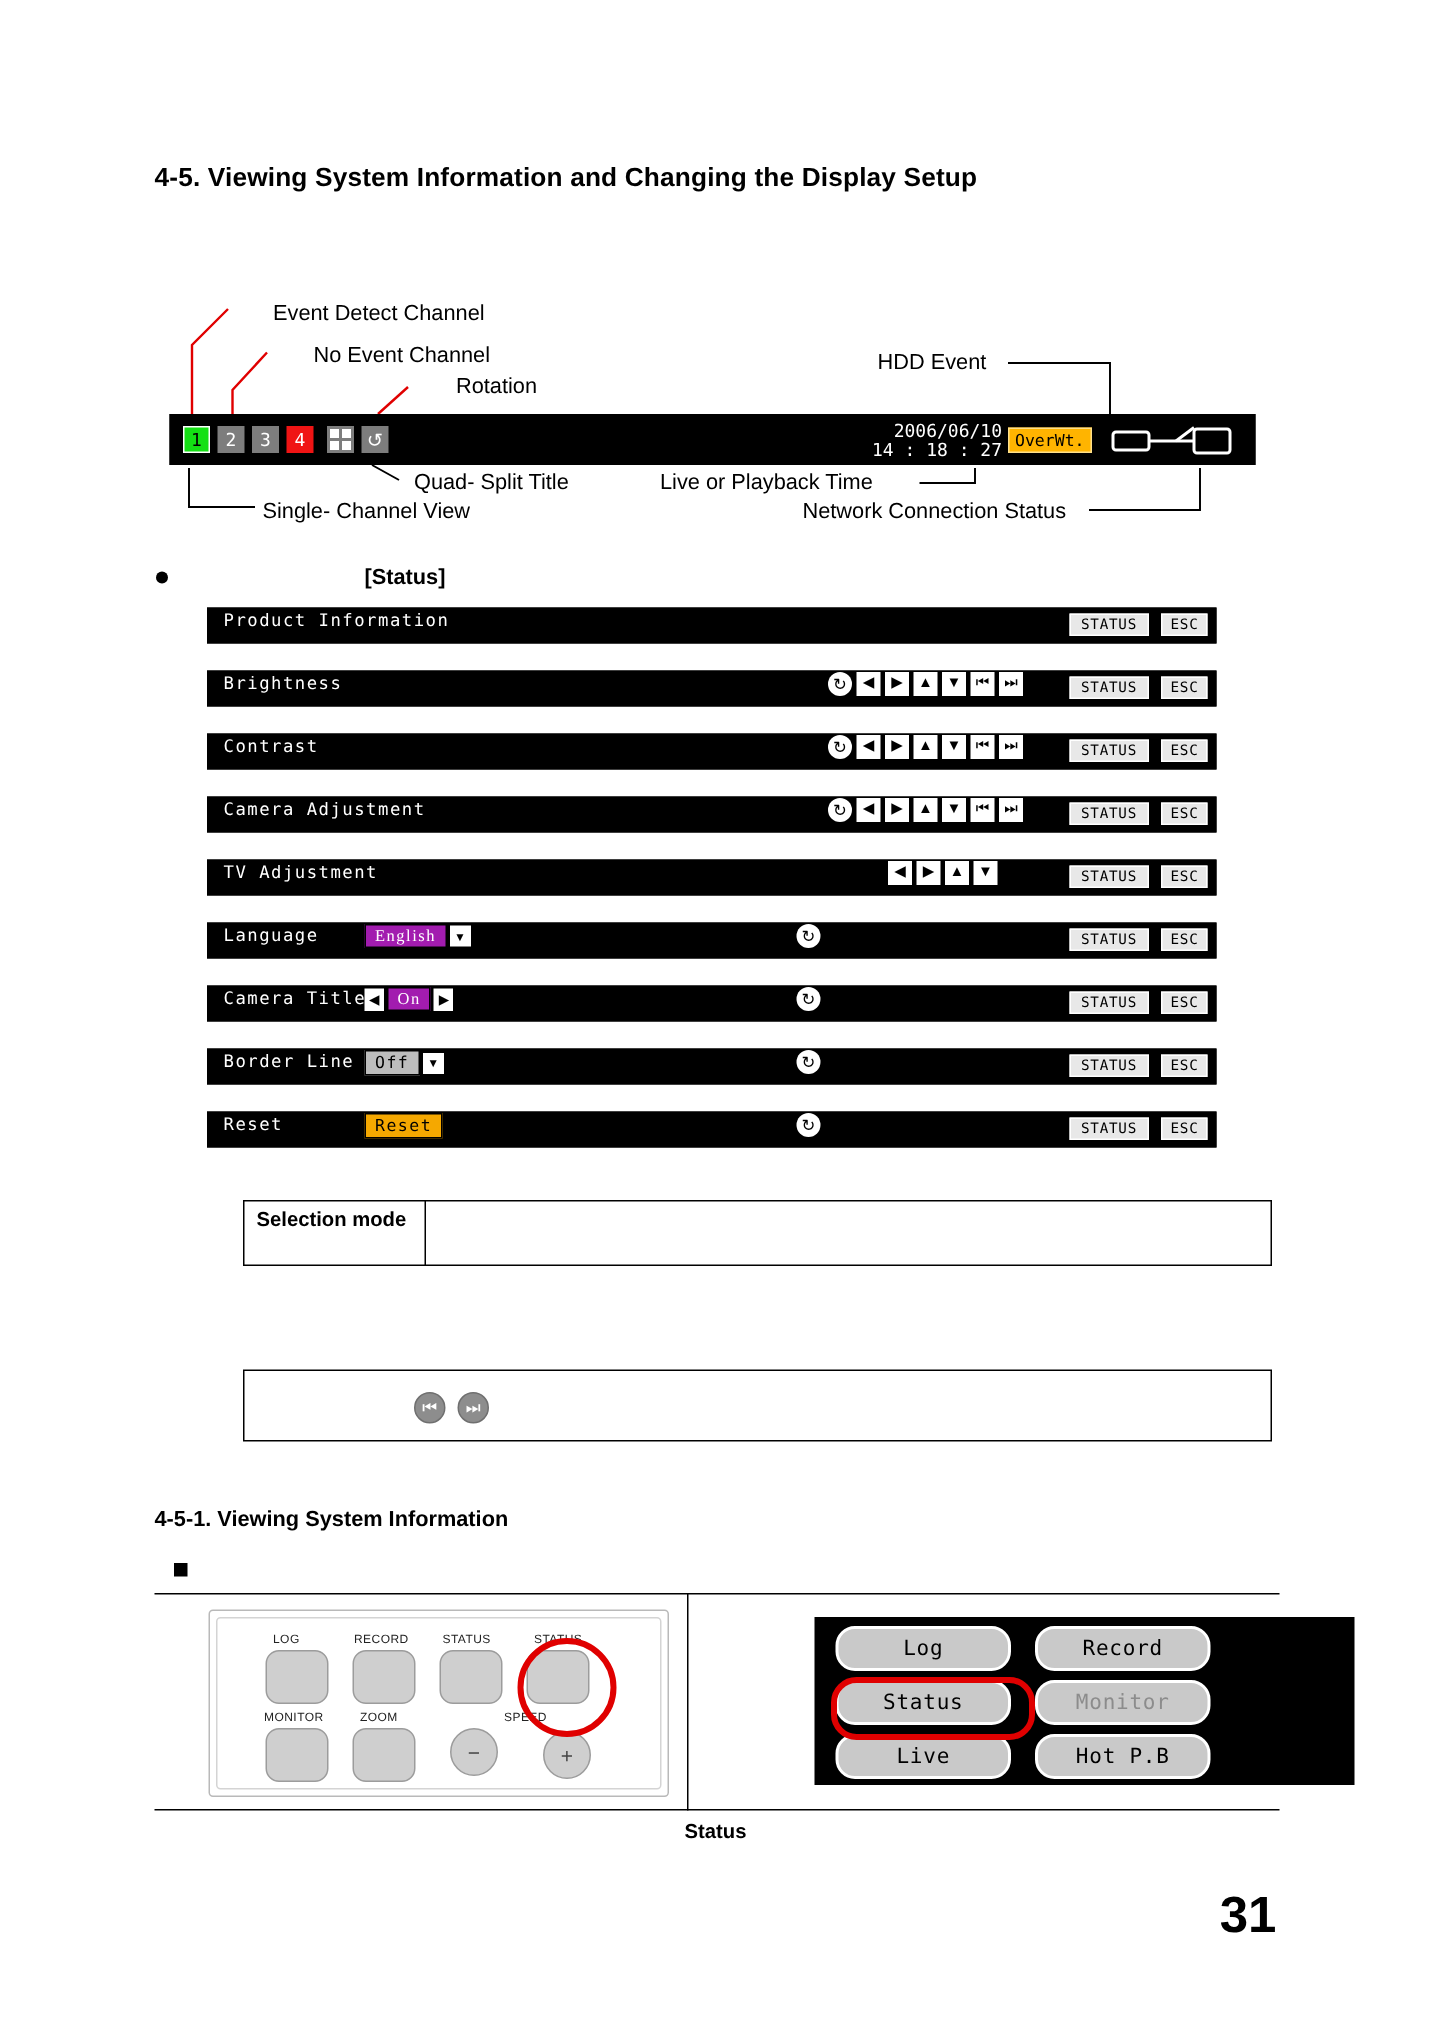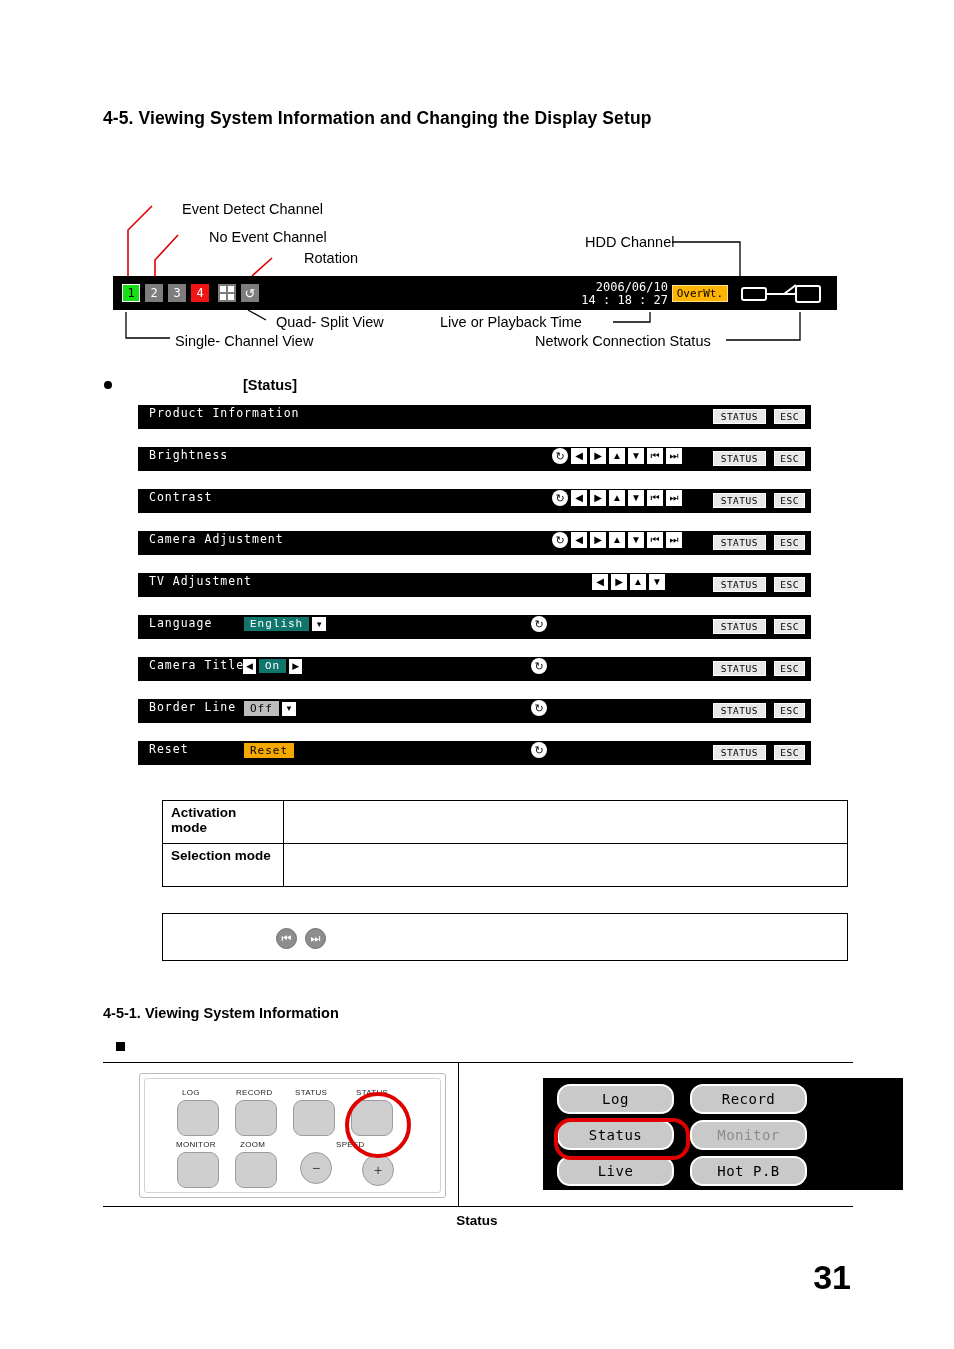--- a/index.html
+++ b/index.html
@@ -100,22 +100,22 @@
     font-family:"DejaVu Sans Mono", monospace;font-size:9.5px;
     padding:1px 7px;letter-spacing:0.5px;
   }
   .btn-esc{
     position:absolute;right:5px;top:3px;
     background:#e8e8e8;border:1px solid #ffffff;color:#000;
     font-family:"DejaVu Sans Mono", monospace;font-size:9.5px;
     padding:1px 5px;letter-spacing:0.5px;
   }
   .val-orange{
-    background:#0f766e;color:#ffffff;border:1px solid #000;
-    font-family:Liberation Mono, monospace;font-size:11px;
+    background:#a21caf;color:#ffffff;border:1px solid #000;
+    font-family:Liberation Serif, serif;font-size:11px;
     padding:1px 6px;letter-spacing:1px;
   }
   .val-gray{
     background:#bdbdbd;color:#000;border:1px solid #000;
     font-family:"DejaVu Sans Mono", monospace;font-size:11px;
     padding:1px 6px;letter-spacing:1px;
   }
   .val-orange-small{
     background:#f5a800;color:#000;border:1px solid #000;
     font-family:"DejaVu Sans Mono", monospace;font-size:11px;
@@ -221,22 +221,22 @@
     <polyline points="170,338 126,338 126,312" stroke="#000" stroke-width="1.3" fill="none"></polyline>
 
     <polyline points="613,322 650,322 650,312" stroke="#000" stroke-width="1.3" fill="none"></polyline>
 
     <polyline points="726,340 800,340 800,312" stroke="#000" stroke-width="1.3" fill="none"></polyline>
   </svg>
 
   <div class="callout" style="left:182px;top:201px;">Event Detect Channel</div>
   <div class="callout" style="left:209px;top:229px;">No Event Channel</div>
   <div class="callout" style="left:304px;top:250px;">Rotation</div>
-  <div class="callout" style="left:585px;top:234px;">HDD Channel</div>
-  <div class="callout" style="left:276px;top:314px;">Quad- Split View</div>
+  <div class="callout" style="left:585px;top:234px;">HDD Event</div>
+  <div class="callout" style="left:276px;top:314px;">Quad- Split Title</div>
   <div class="callout" style="left:440px;top:314px;">Live or Playback Time</div>
   <div class="callout" style="left:175px;top:333px;">Single- Channel View</div>
   <div class="callout" style="left:535px;top:333px;">Network Connection Status</div>
 
   <div class="statusbar">
     <div class="sb-inner">
       <div class="chan active" style="left:116px;left:8px;">
           <span>1</span>
         </div>
       <div class="chan gray" style="left:31px;">
@@ -389,24 +389,20 @@
       <span class="icons" style="left:392px;">
         <span class="icirc">↻</span>
       </span>
       <span class="btn-status">STATUS</span>
       <span class="btn-esc">ESC</span>
     </div>
   </div>
 
   <table class="tbl1">
     <tbody>
-        <tr>
-      <td class="first">Activation mode</td>
-      <td></td>
-    </tr>
     <tr>
       <td class="first">Selection mode</td>
       <td></td>
     </tr>
   </tbody>
     </table>
 
   <div class="tbl2">
     <div class="ico">
       <span class="grayc">⏮</span>

